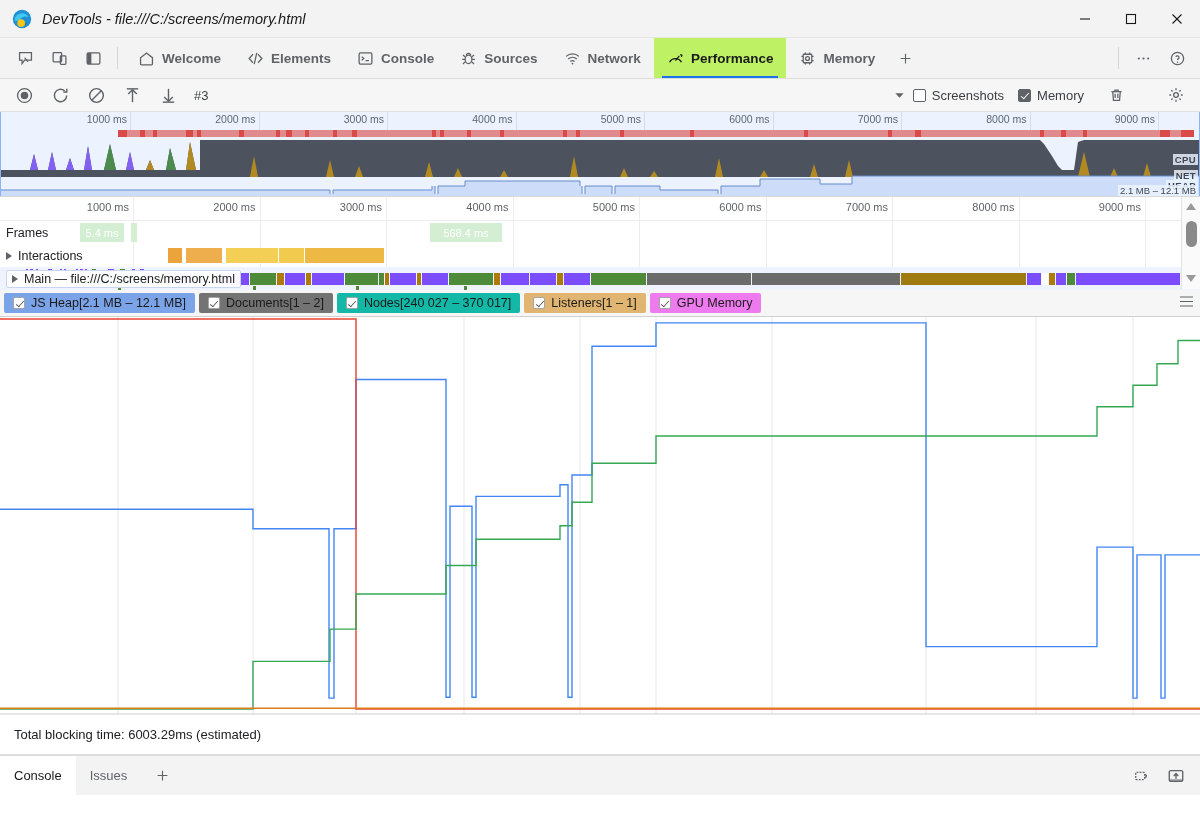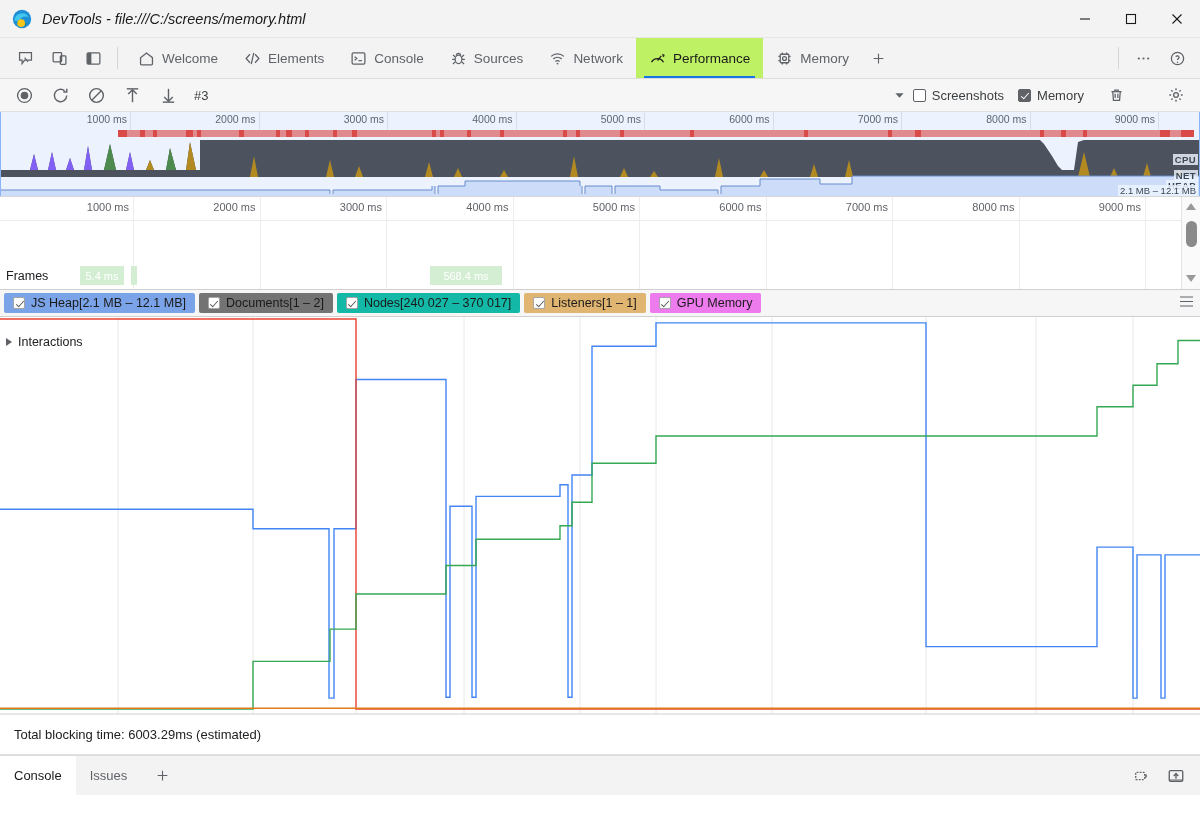--- a/index.html
+++ b/index.html
@@ -23,21 +23,21 @@
   
   #tabstrip {
     height: 41px; background: #f3f3f3; display: flex; align-items: stretch;
     border-bottom: 1px solid #dcdcdc; position: relative;
   }
   .tb-icon-btn { width: 34px; display: flex; align-items: center; justify-content: center; }
   #tb-left { display: flex; align-items: stretch; padding-left: 8px; }
   .vdiv { width: 1px; background: #d6d6d6; margin: 9px 7px; }
   .tab {
     display: flex; align-items: center; gap: 7px; padding: 0 13px;
-    font-size: 13.5px; color: #5f6368; position: relative; white-space: nowrap;
+    font-size: 13.5px; color: #5f6368; position: relative; white-space: nowrap; font-weight: bold;
   }
   .tab.active { color: #1a1a1a; background: #bef264; }
   .tab.active::after {
     content: ''; position: absolute; left: 8px; right: 8px; bottom: 0;
     height: 2px; background: #1a73e8;
   }
   .tab .ti { width: 17px; height: 17px; display: block; }
   #tab-plus { width: 34px; display: flex; align-items: center; justify-content: center; }
   #tb-right { margin-left: auto; display: flex; align-items: stretch; padding-right: 6px; }
 
@@ -79,21 +79,21 @@
   #ov-selection {
     position: absolute; top: 0; bottom: 0; background: rgba(66,133,244,.10);
     border-left: 1px solid #8ab4f8; border-right: 1px solid #8ab4f8;
   }
 
   
   #tracks { position: relative; height: 93px; border-bottom: 1px solid #d0d0d0; background: #fff; }
   #tr-ruler { position: relative; height: 24px; border-bottom: 1px solid #ececec; }
   .tr-tick { position: absolute; top: 4px; font-size: 11px; color: #5f6368; transform: translateX(-100%); padding-right: 4px; }
   .tr-gridline { position: absolute; top: 0; bottom: -69px; width: 1px; background: #ededed; }
-  .track-row { position: relative; height: 23px; margin-top: 43px; }
+  .track-row { position: relative; height: 23px; }
   .track-title {
     position: absolute; left: 6px; top: 50%; transform: translateY(-50%);
     font-size: 12.5px; color: #202124; display: flex; align-items: center; gap: 6px;
     background: rgba(255,255,255,.93); padding: 1px 4px 1px 0; z-index: 5; white-space: nowrap;
   }
   .tri { width: 0; height: 0; border-left: 6px solid #5f6368; border-top: 4.5px solid transparent; border-bottom: 4.5px solid transparent; }
   .frame-blk {
     position: absolute; top: 2px; height: 19px; background: #d3eed3;
     display: flex; align-items: center; justify-content: center;
     font-size: 11px; color: #ffffff; overflow: hidden;
@@ -570,20 +570,24 @@
       <rect x="1049" y="6" width="6" height="12" fill="#b07a0a"></rect>
       <rect x="1056" y="6" width="10" height="12" fill="#7c4dff"></rect>
       <rect x="1067" y="6" width="8" height="12" fill="#4d8b3b"></rect>
       <rect x="1076" y="6" width="104" height="12" fill="#7c4dff"></rect>
       <rect x="0" y="21" width="1200" height="2" fill="#eef3fd"></rect>
       <rect x="118" y="19" width="3" height="4" fill="#4d8b3b"></rect>
       <rect x="253" y="19" width="3" height="4" fill="#4d8b3b"></rect>
       <rect x="356" y="19" width="3" height="4" fill="#4d8b3b"></rect>
       <rect x="464" y="19" width="3" height="4" fill="#4d8b3b"></rect>
     </svg>
+    <div class="track-title" style="background:rgba(255,255,255,.97);border:1px solid #c8d6f0;border-radius:2px;padding:1px 5px">
+      <span class="tri"></span>
+      <span>Main — file:///C:/screens/memory.html</span>
+    </div>
   </div>
 
   <div id="track-scroll">
     <div style="position:absolute;left:4px;top:6px;width:0;height:0;border-left:5.5px solid transparent;border-right:5.5px solid transparent;border-bottom:7px solid #9a9a9a"></div>
     <div id="sb-thumb"></div>
     <div style="position:absolute;left:4px;bottom:7px;width:0;height:0;border-left:5.5px solid transparent;border-right:5.5px solid transparent;border-top:7px solid #9a9a9a"></div>
   </div>
 </div>
 
 <div id="counters-bar">

